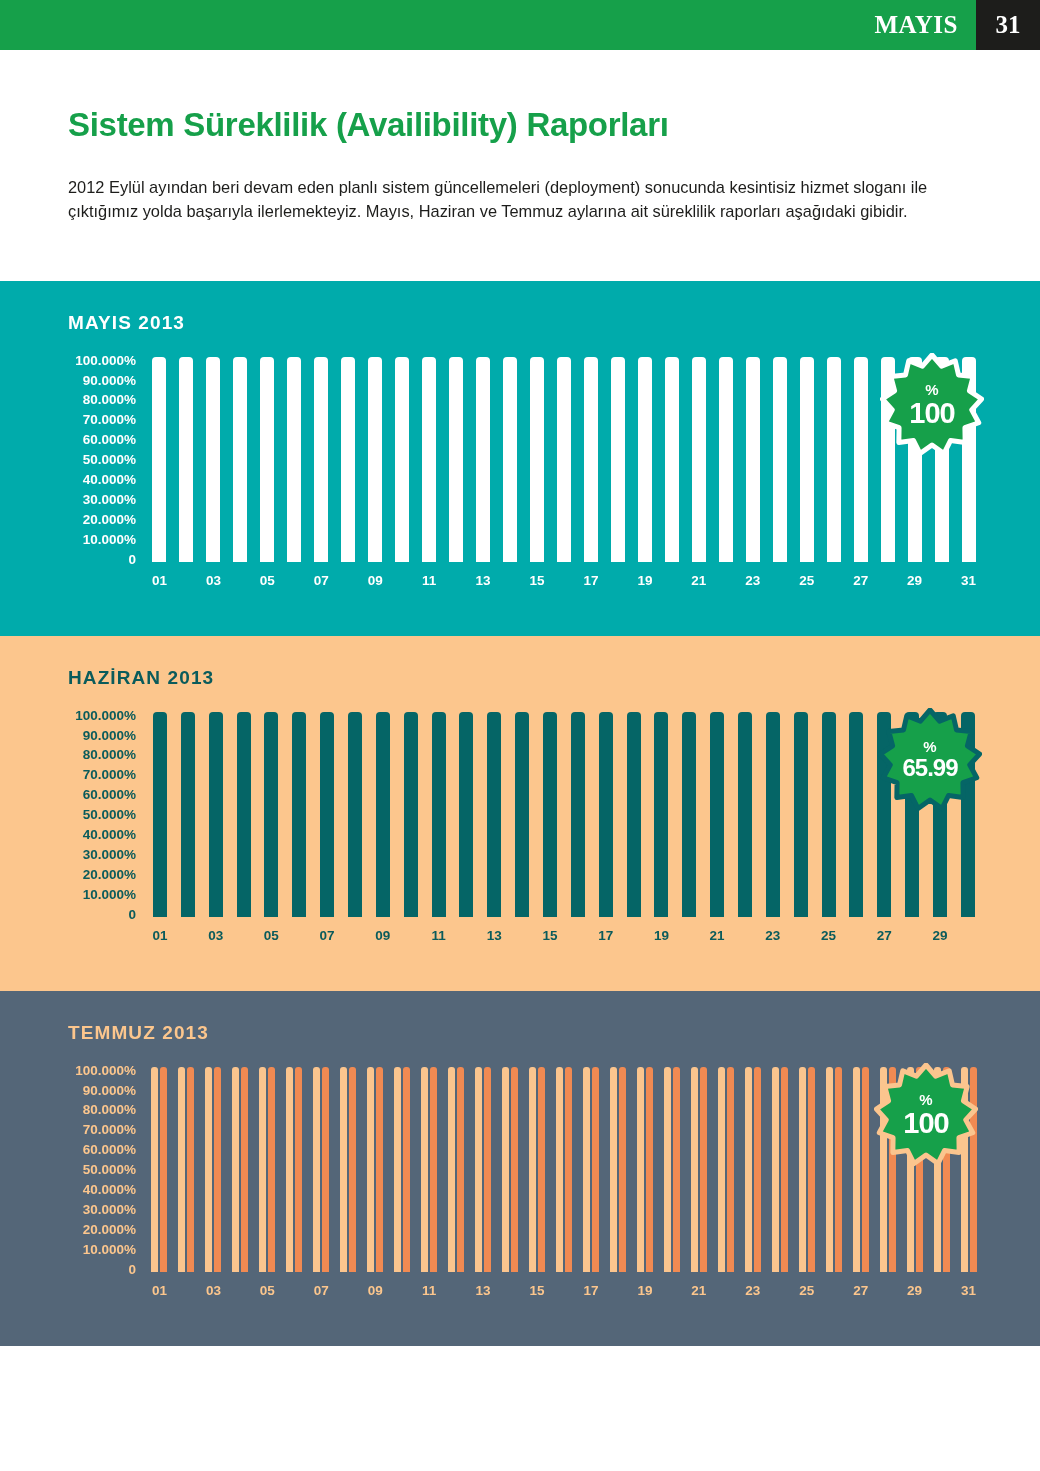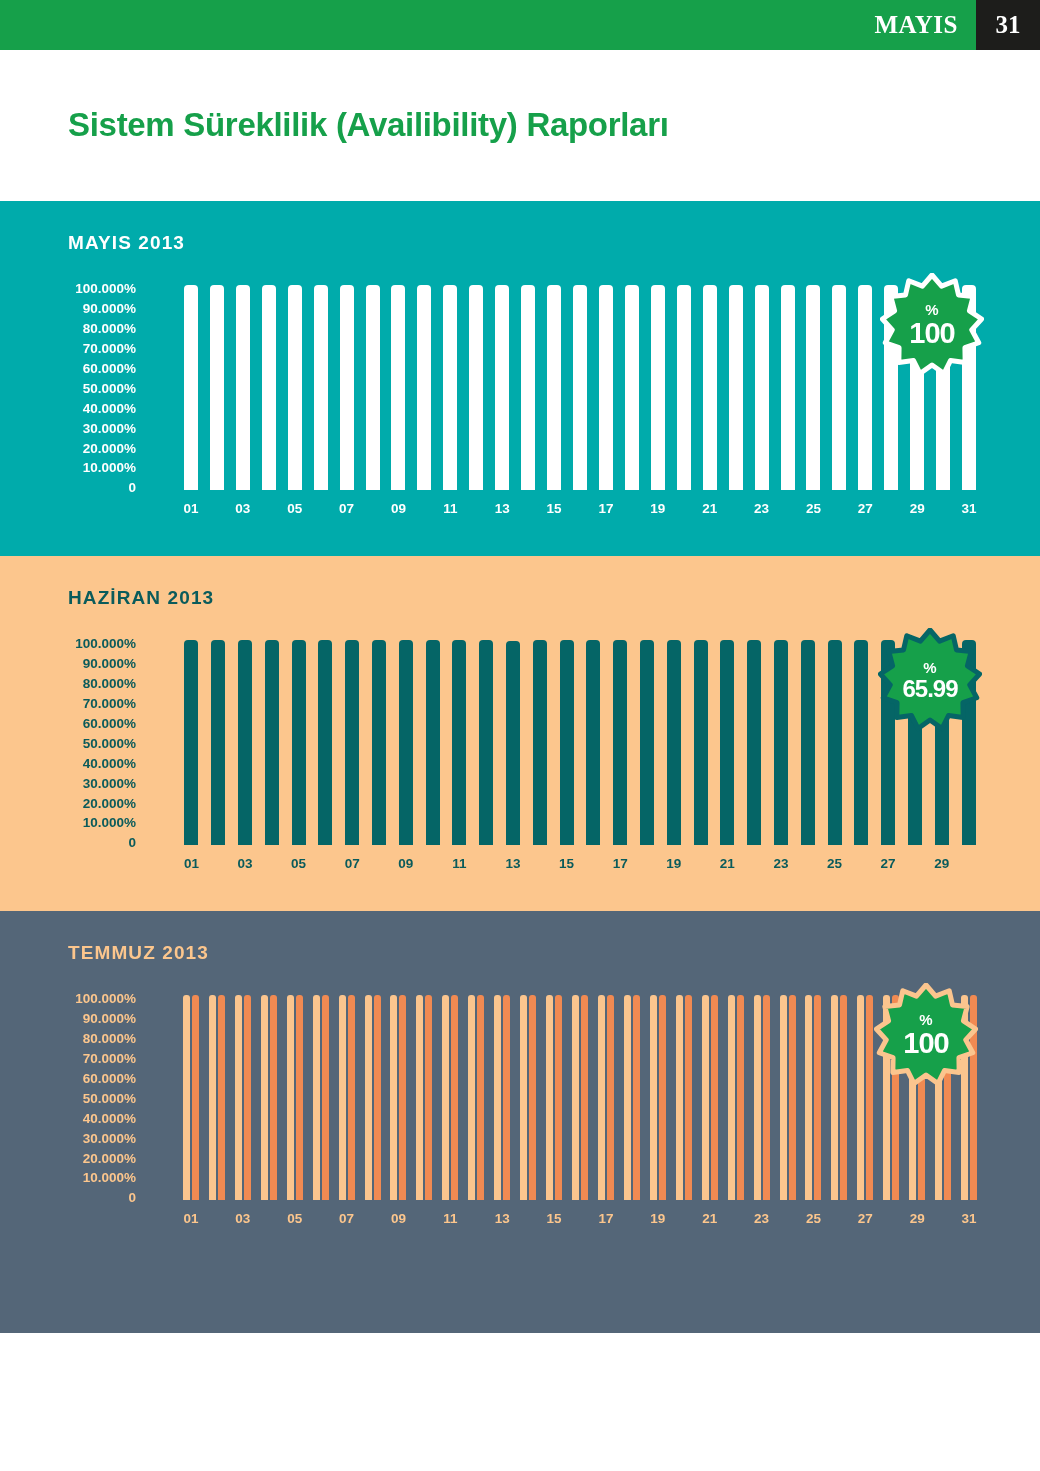--- a/index.html
+++ b/index.html
@@ -60,21 +60,21 @@
     line-height: 1.48;
     color: #1d1d1b;
     max-width: 920px;
   }
 
   
   .sections { margin-top: 57px; }
   .section { position: relative; padding: 0 0 0 0; }
   .section.teal   { background: #00abab; height: 355px; }
   .section.peach  { background: #fcc68d; height: 355px; }
-  .section.slate  { background: #546678; height: 422px; }
+  .section.slate  { background: #546678; height: 355px; }
 
   .section-head {
     position: absolute;
     top: 31px;
     left: 68px;
     font-size: 19px;
     font-weight: bold;
     letter-spacing: 1.1px;
   }
   .teal  .section-head { color: #ffffff; }
@@ -96,24 +96,23 @@
   .legend-item { display: flex; align-items: center; gap: 9px; }
   .legend-swatch {
     width: 15px; height: 15px; border-radius: 2px; display: block;
   }
   .legend-text { font-size: 13.5px; font-weight: bold; }
 
   
   .plot {
     position: absolute;
     left: 0; right: 0;
-    top: 84px;
+    top: 76px;
     height: 246px;
     display: flex;
-    gap: 32px;
   }
   .yaxis {
     width: 146px;
     height: 213px;
     display: flex;
     flex-direction: column;
     justify-content: space-between;
     align-items: flex-end;
     padding-right: 10px;
     font-size: 13.5px;
@@ -195,20 +194,21 @@
 </head>
 <body>
 
 <div class="topbar">
   <div class="rapor-label">MAYIS</div>
   <div class="page-chip">31</div>
 </div>
 
 <div class="intro">
   <h1 class="page-title"><span>Sistem Süreklilik </span><span class="light">(Availibility)</span><span> Raporları</span></h1>
+  <p class="intro-body">2012 Eylül ayından beri devam eden planlı sistem güncellemeleri (deployment) sonucunda kesintisiz hizmet sloganı ile çıktığımız yolda başarıyla ilerlemekteyiz. Mayıs, Haziran ve Temmuz aylarına ait süreklilik raporları aşağıdaki gibidir.</p>
 </div>
 
 <div class="sections" id="sections">
     <div class="section teal">
       <div class="section-head">MAYIS 2013</div>
       <div class="plot">
         <div class="yaxis">
           <span>100.000%</span>
           <span>90.000%</span>
           <span>80.000%</span>

